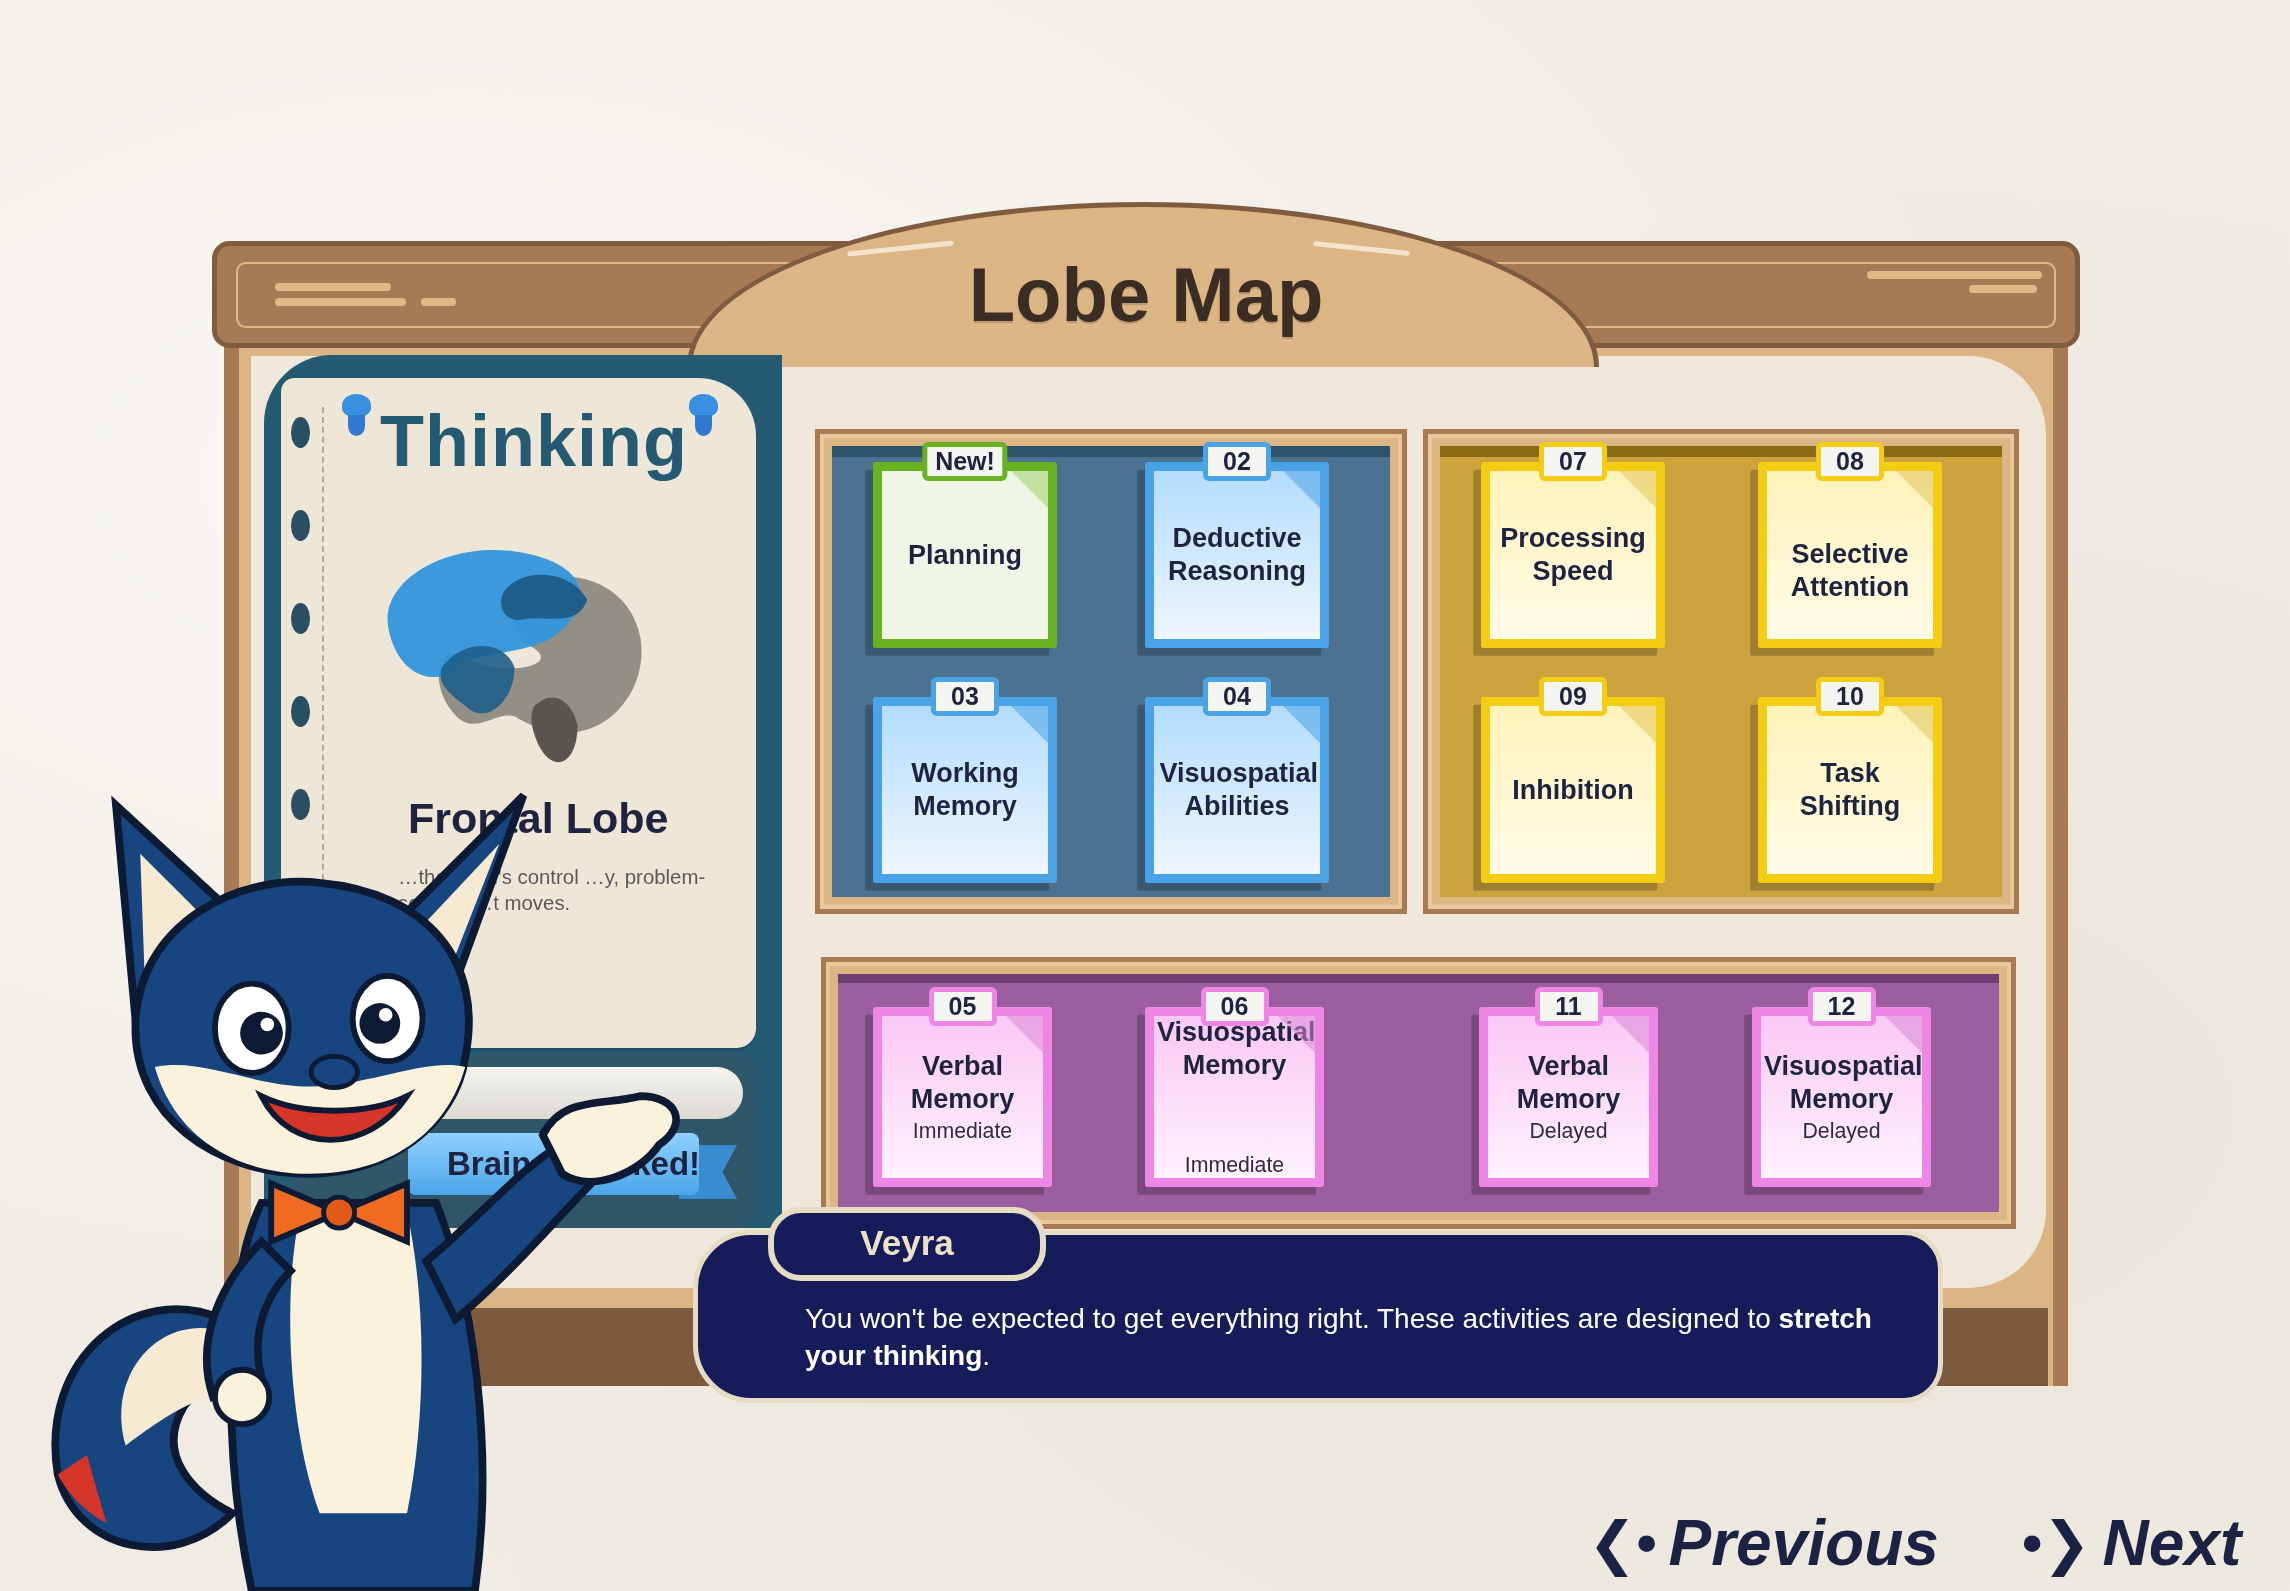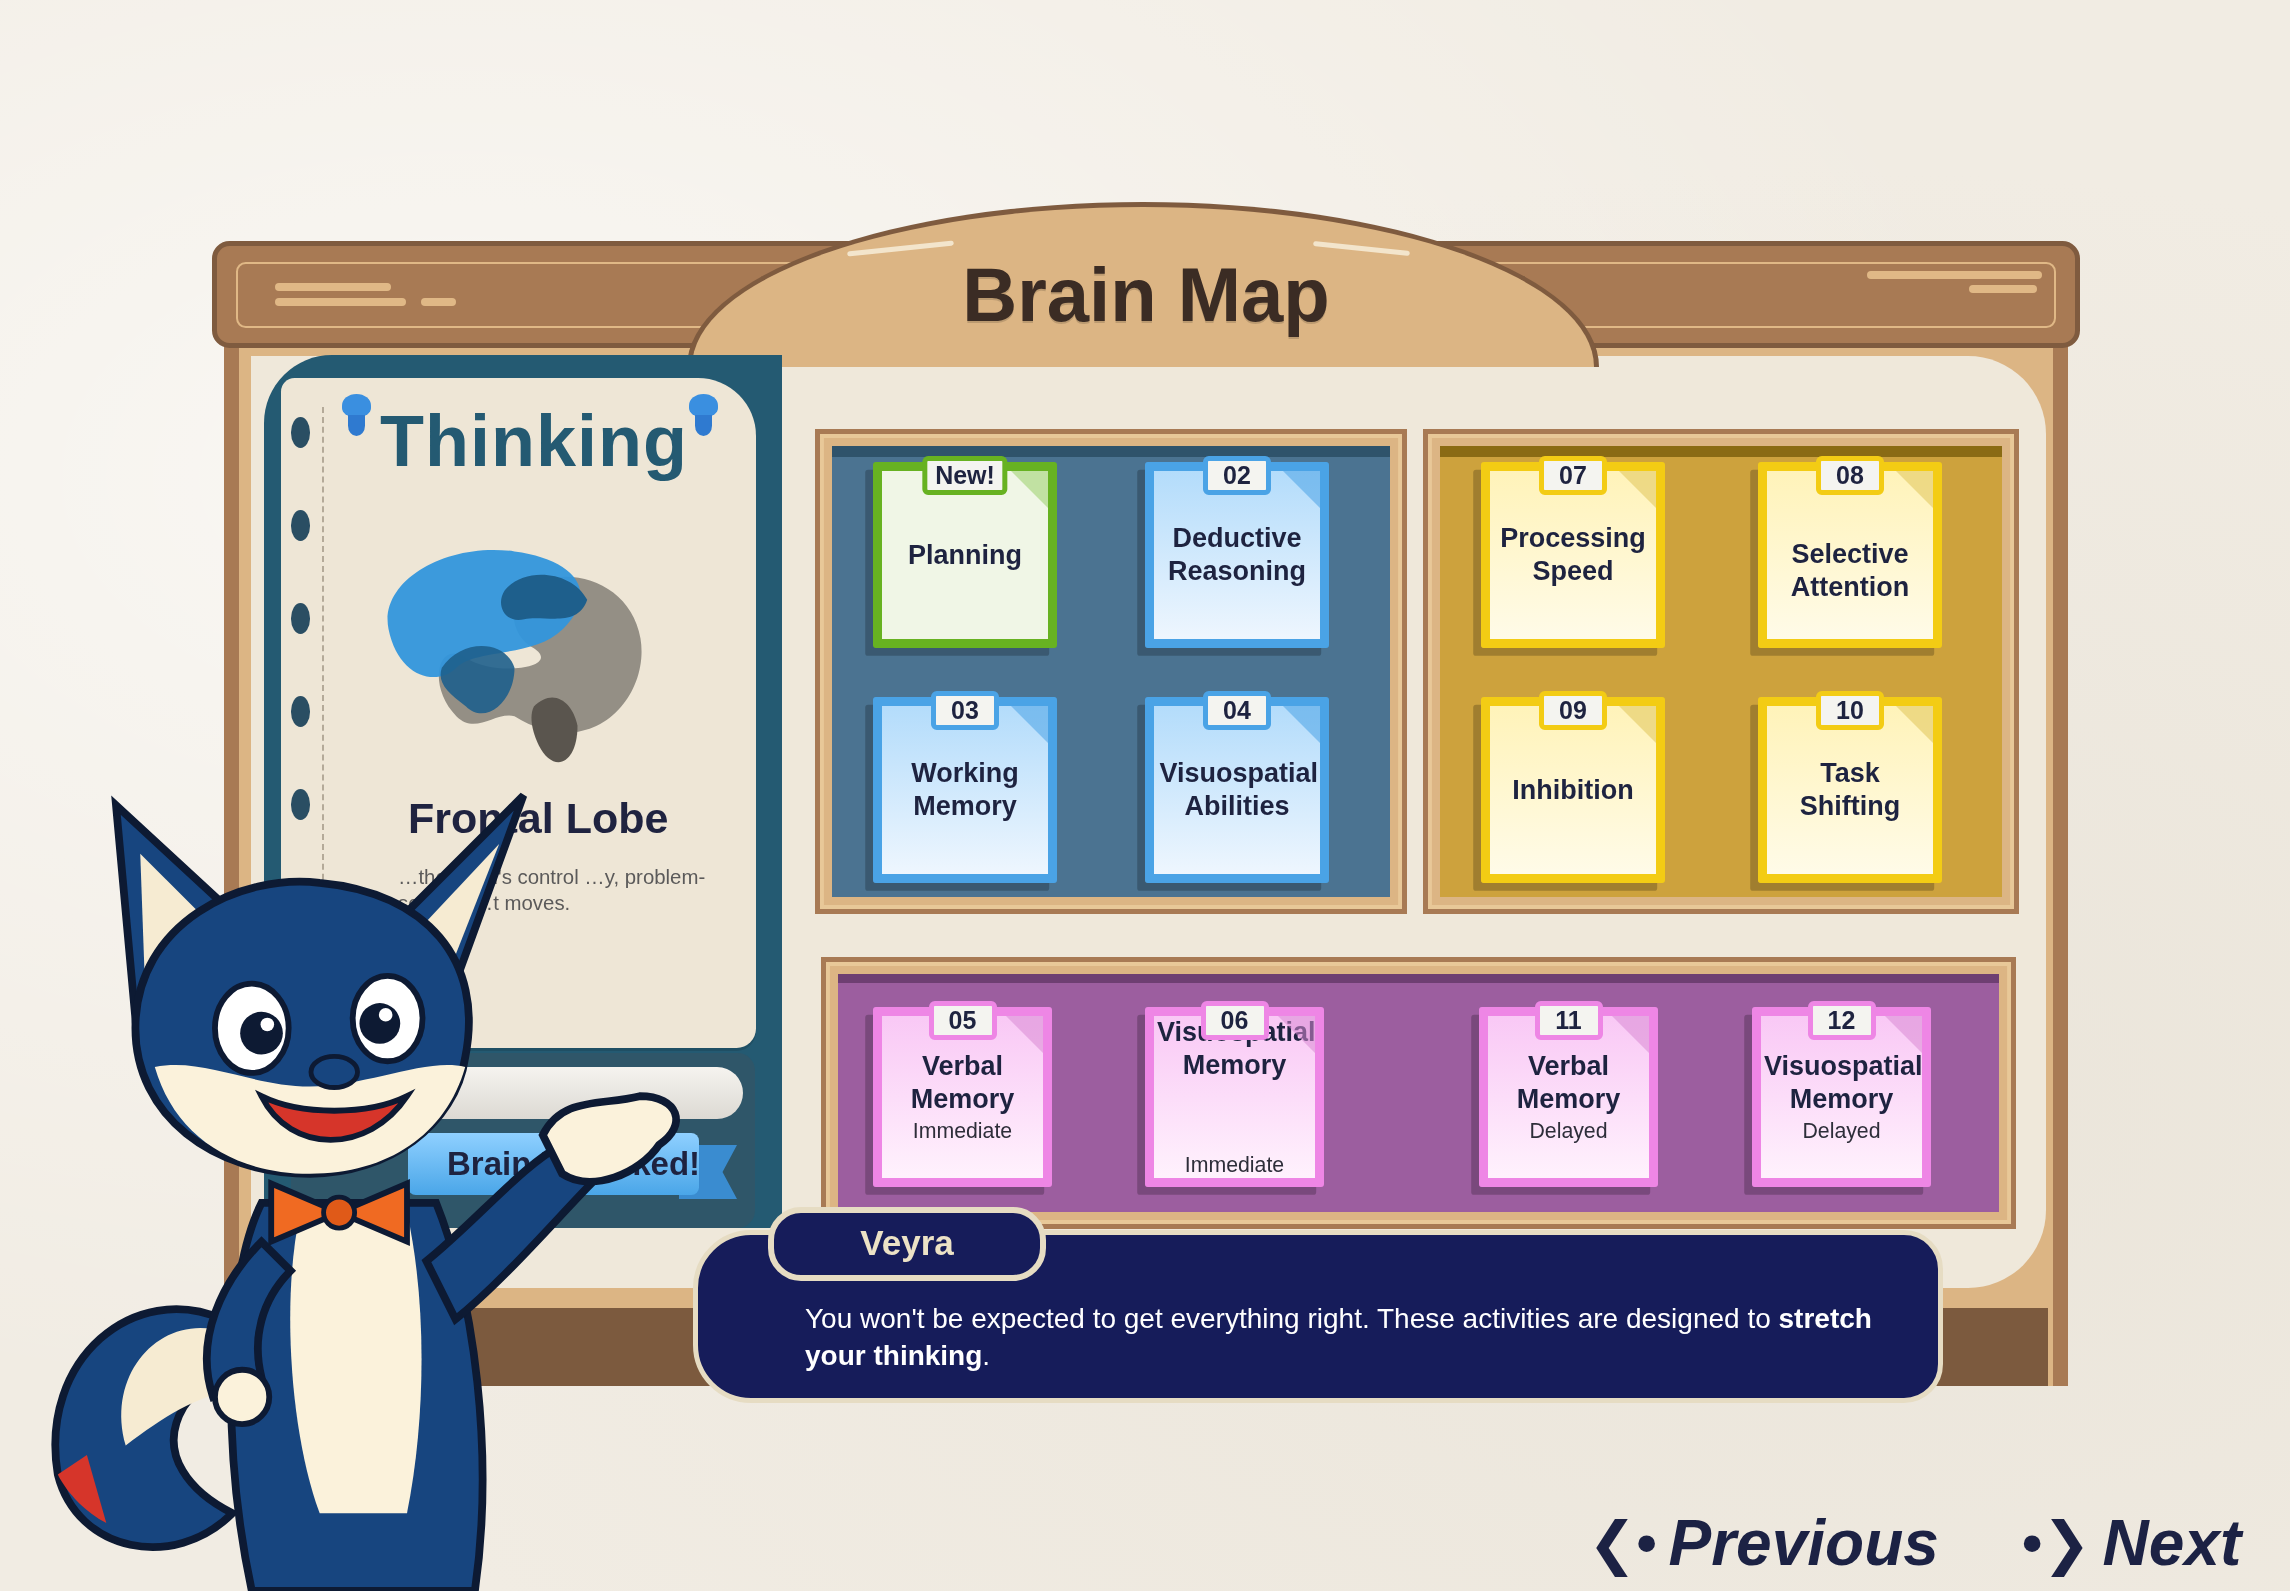--- a/index.html
+++ b/index.html
@@ -120,21 +120,21 @@
     border: 9.7px solid; border-radius: 2.9px;
     display: flex; flex-direction: column; align-items: center; justify-content: center;
     box-shadow: -7.8px 7.8px 0 rgba(0,0,0,0.22);
     cursor: pointer;
   }
   .card .tab {
     position: absolute; top: -29px; left: 50%; transform: translateX(-50%);
     min-width: 68px; height: 39px; padding: 0 7.8px;
     border: 5.8px solid; border-radius: 5.8px;
     background: #f4f4f0; font-size: 25px; font-weight: bold; color: #1e2340;
-    display: flex; align-items: center; justify-content: center; margin-top: 14px;
+    display: flex; align-items: center; justify-content: center;
   }
   .card .label { font-size: 27px; font-weight: bold; color: #1e2340; text-align: center; line-height: 33px; }
   .card .sub { font-size: 21.3px; color: #2e2e3a; margin-top: 3.9px; }
   .card .curl { position: absolute; top: 0; right: 0; width: 37px; height: 37px; clip-path: polygon(0 0,100% 0,100% 100%); opacity: .55; }
   .card.green { background: #f0f6e6; border-color: #67b221; }
   .card.green .tab { border-color: #67b221; }
   .card.green .curl { background: #9bd06a; }
   .card.blue { background: linear-gradient(#b3dcfb, #eef6fe); border-color: #4aa3e6; }
   .card.blue .tab { border-color: #4aa3e6; }
   .card.blue .curl { background: #4aa3e6; }
@@ -185,21 +185,21 @@
     <div class="header-deco" style="left:58px;top:37px;width:116px;"></div>
     <div class="header-deco" style="left:58px;top:52px;width:131px;"></div>
     <div class="header-deco" style="left:204px;top:52px;width:35px;"></div>
     <div class="header-deco" style="left:1650px;top:25px;width:175px;"></div>
     <div class="header-deco" style="left:1752px;top:39px;width:68px;"></div>
   </div>
   <div class="header-arch">
     <div class="arch-line" style="left:155px;top:39px;width:107px;transform:rotate(-6deg);"></div>
     <div class="arch-line" style="left:621px;top:39px;width:97px;transform:rotate(6deg);"></div>
   </div>
-  <div class="board-title">Brain Map</div>
+  <div class="board-title">Lobe Map</div>
 </div>
 
 <div class="left-panel"></div>
 <div class="notepad">
   <div class="notepad-holes">
     <div class="hole"></div>
       <div class="hole"></div>
       <div class="hole"></div>
       <div class="hole"></div>
       <div class="hole"></div>

